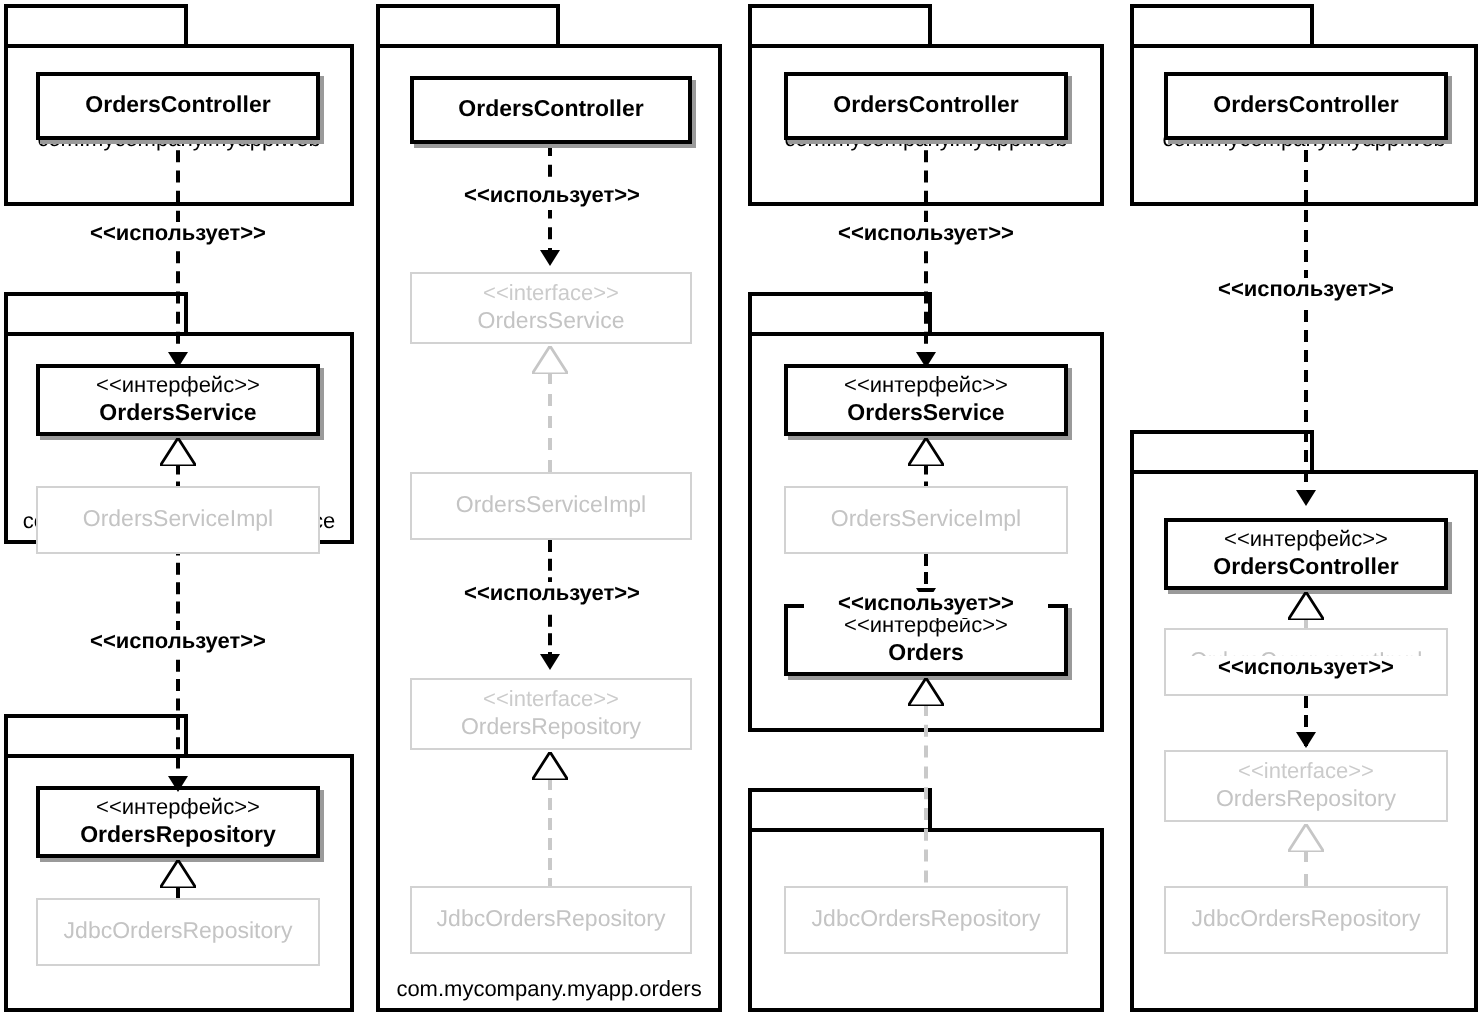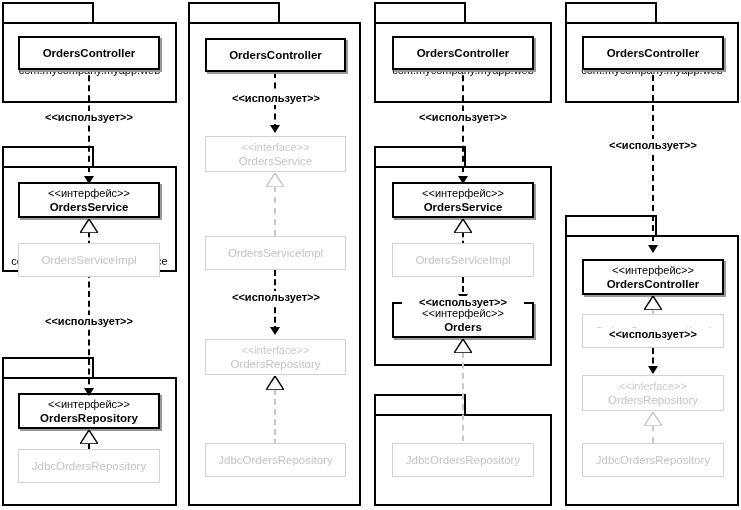--- a/index.html
+++ b/index.html
@@ -160,20 +160,21 @@
       </svg>
   </div>
   <div class="dash" style="left:88px;top:443px;height:10px;"></div>
   <div class="cls faded" style="left:18px;top:449px;width:142px;height:34px;">
     <div class="cname">JdbcOrdersRepository</div>
   </div>
 
   <div class="pkg" style="left:188px;top:2px;width:173px;height:504px;">
     <div class="tab" style="width:92px;"></div>
     <div class="body" style="top:20px;width:173px;height:484px;"></div>
+    <div class="pkg-name" style="top:487px;">com.mycompany.myapp.orders</div>
   </div>
   <div class="cls" style="left:205px;top:38px;width:141px;height:34px;">
     <div class="cname">OrdersController</div>
   </div>
 
   <div class="dash" style="left:274px;top:72px;height:58px;"></div>
   <div class="arrow" style="left:270px;top:125px;"></div>
   <div class="deplabel" style="left:215px;top:92px;width:120px;">&lt;&lt;использует&gt;&gt;</div>
 
   <div class="cls faded" style="left:205px;top:136px;width:141px;height:36px;">

